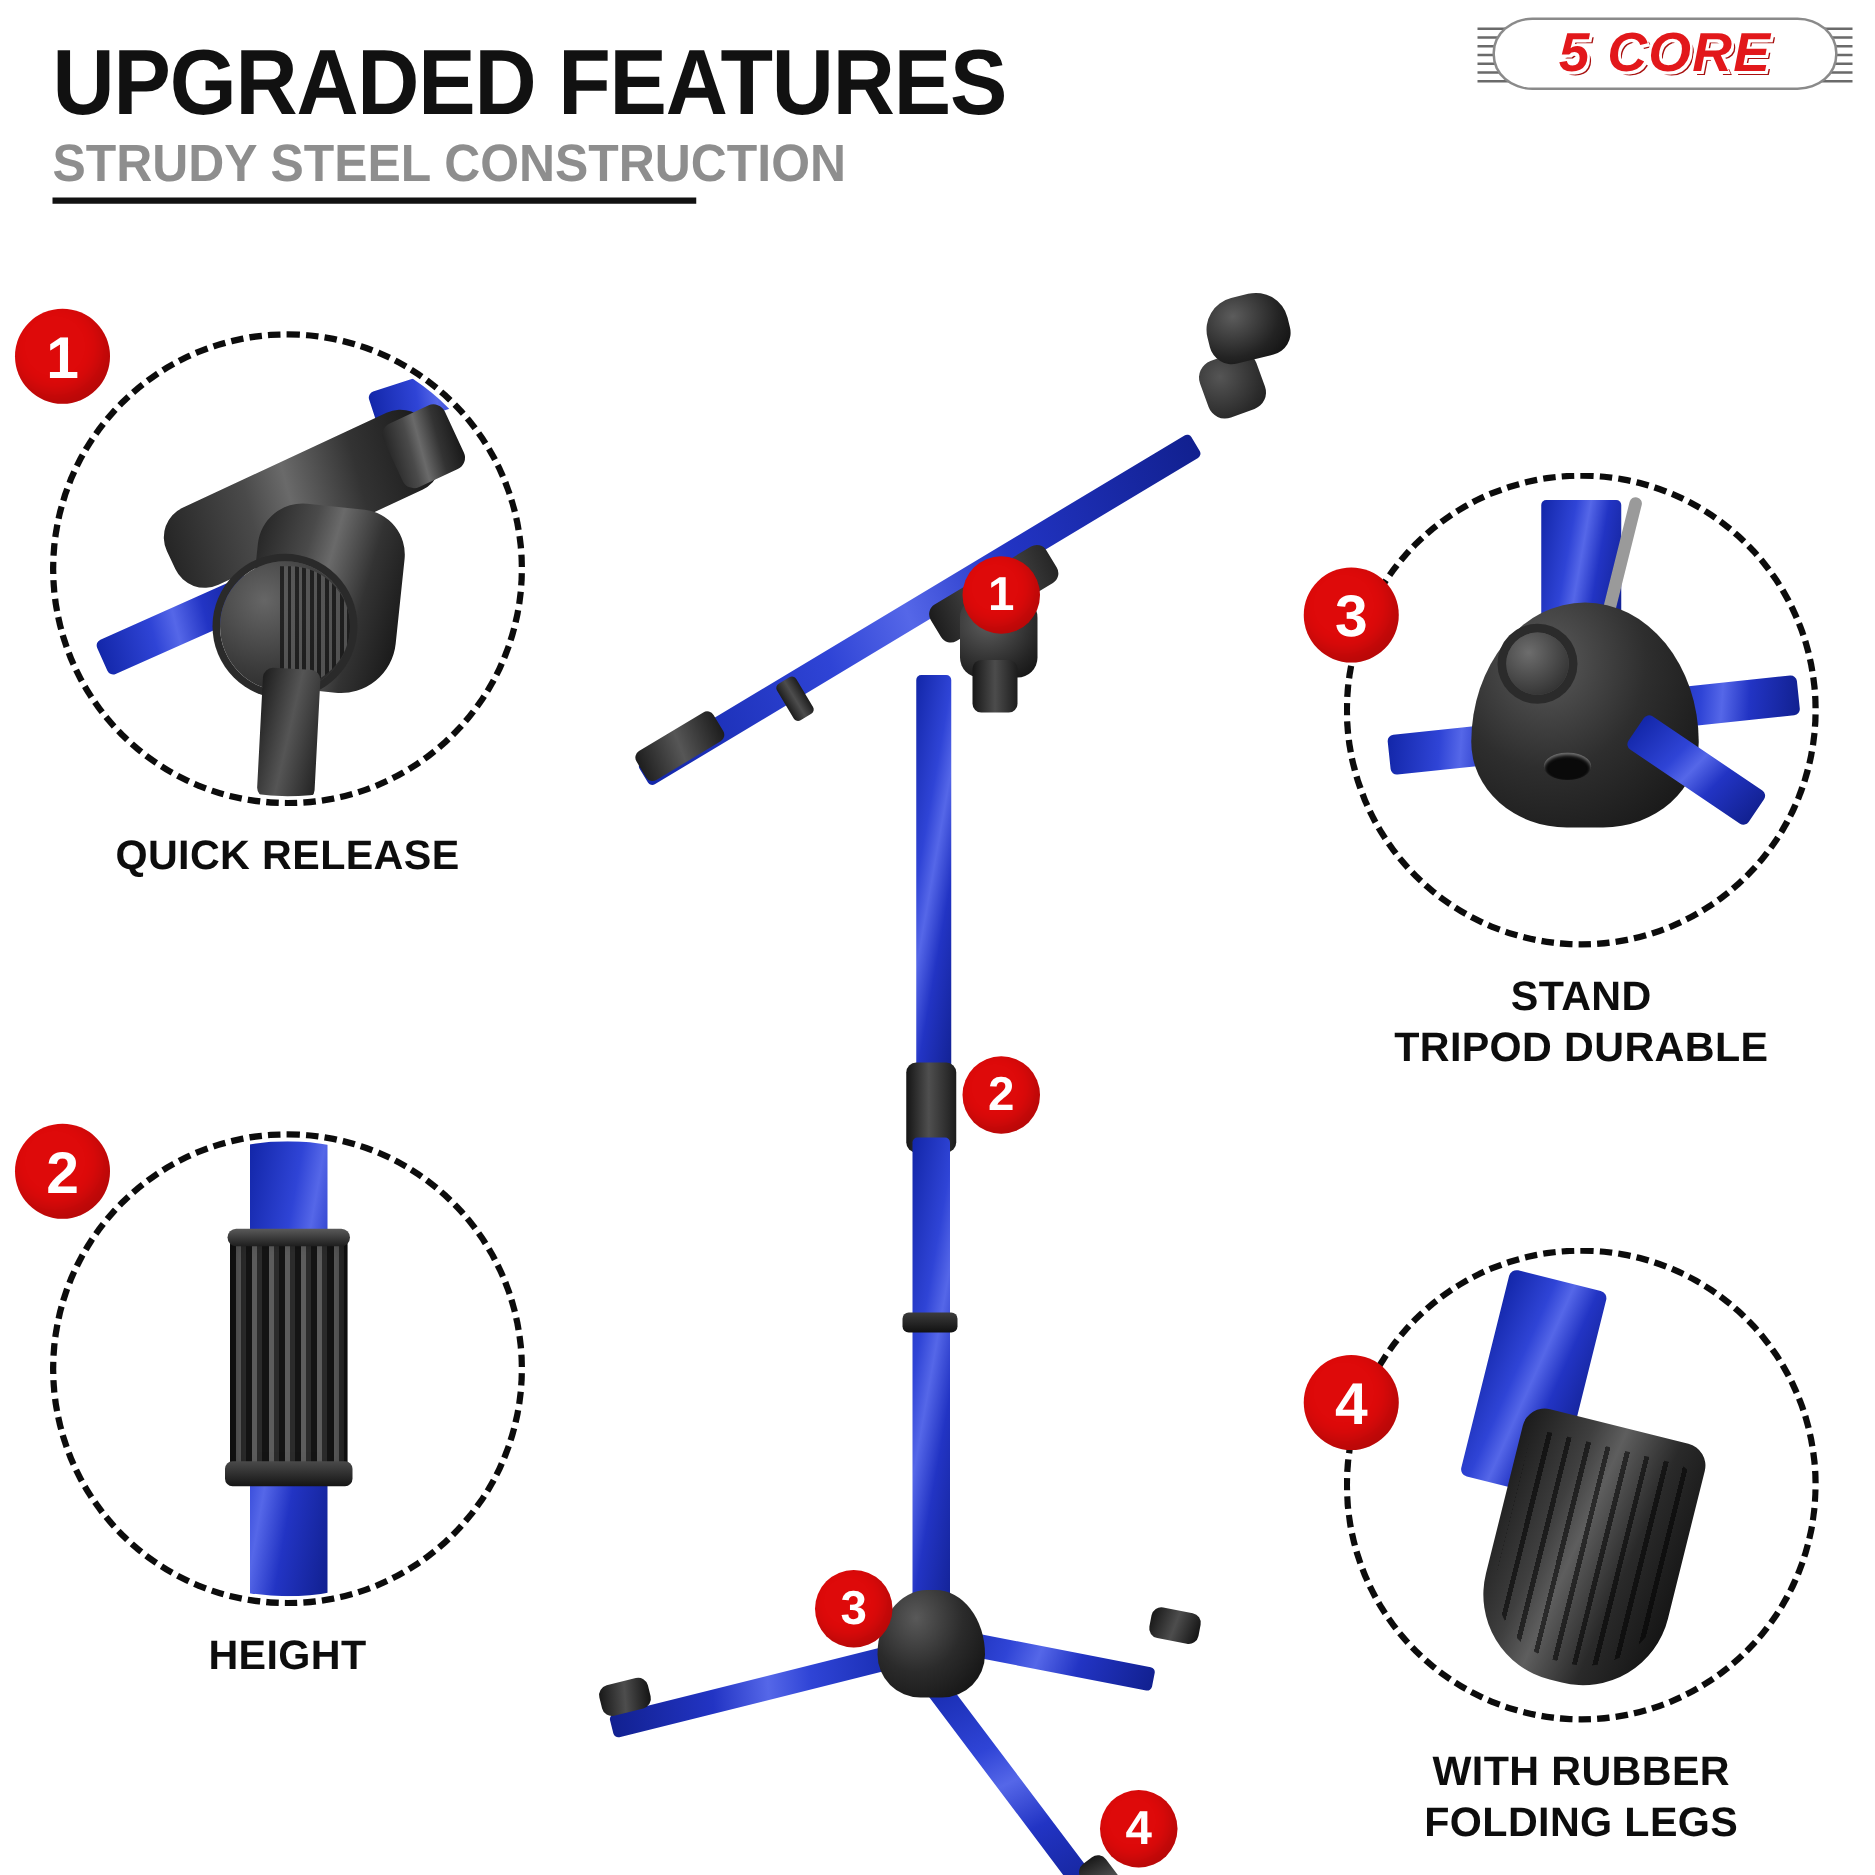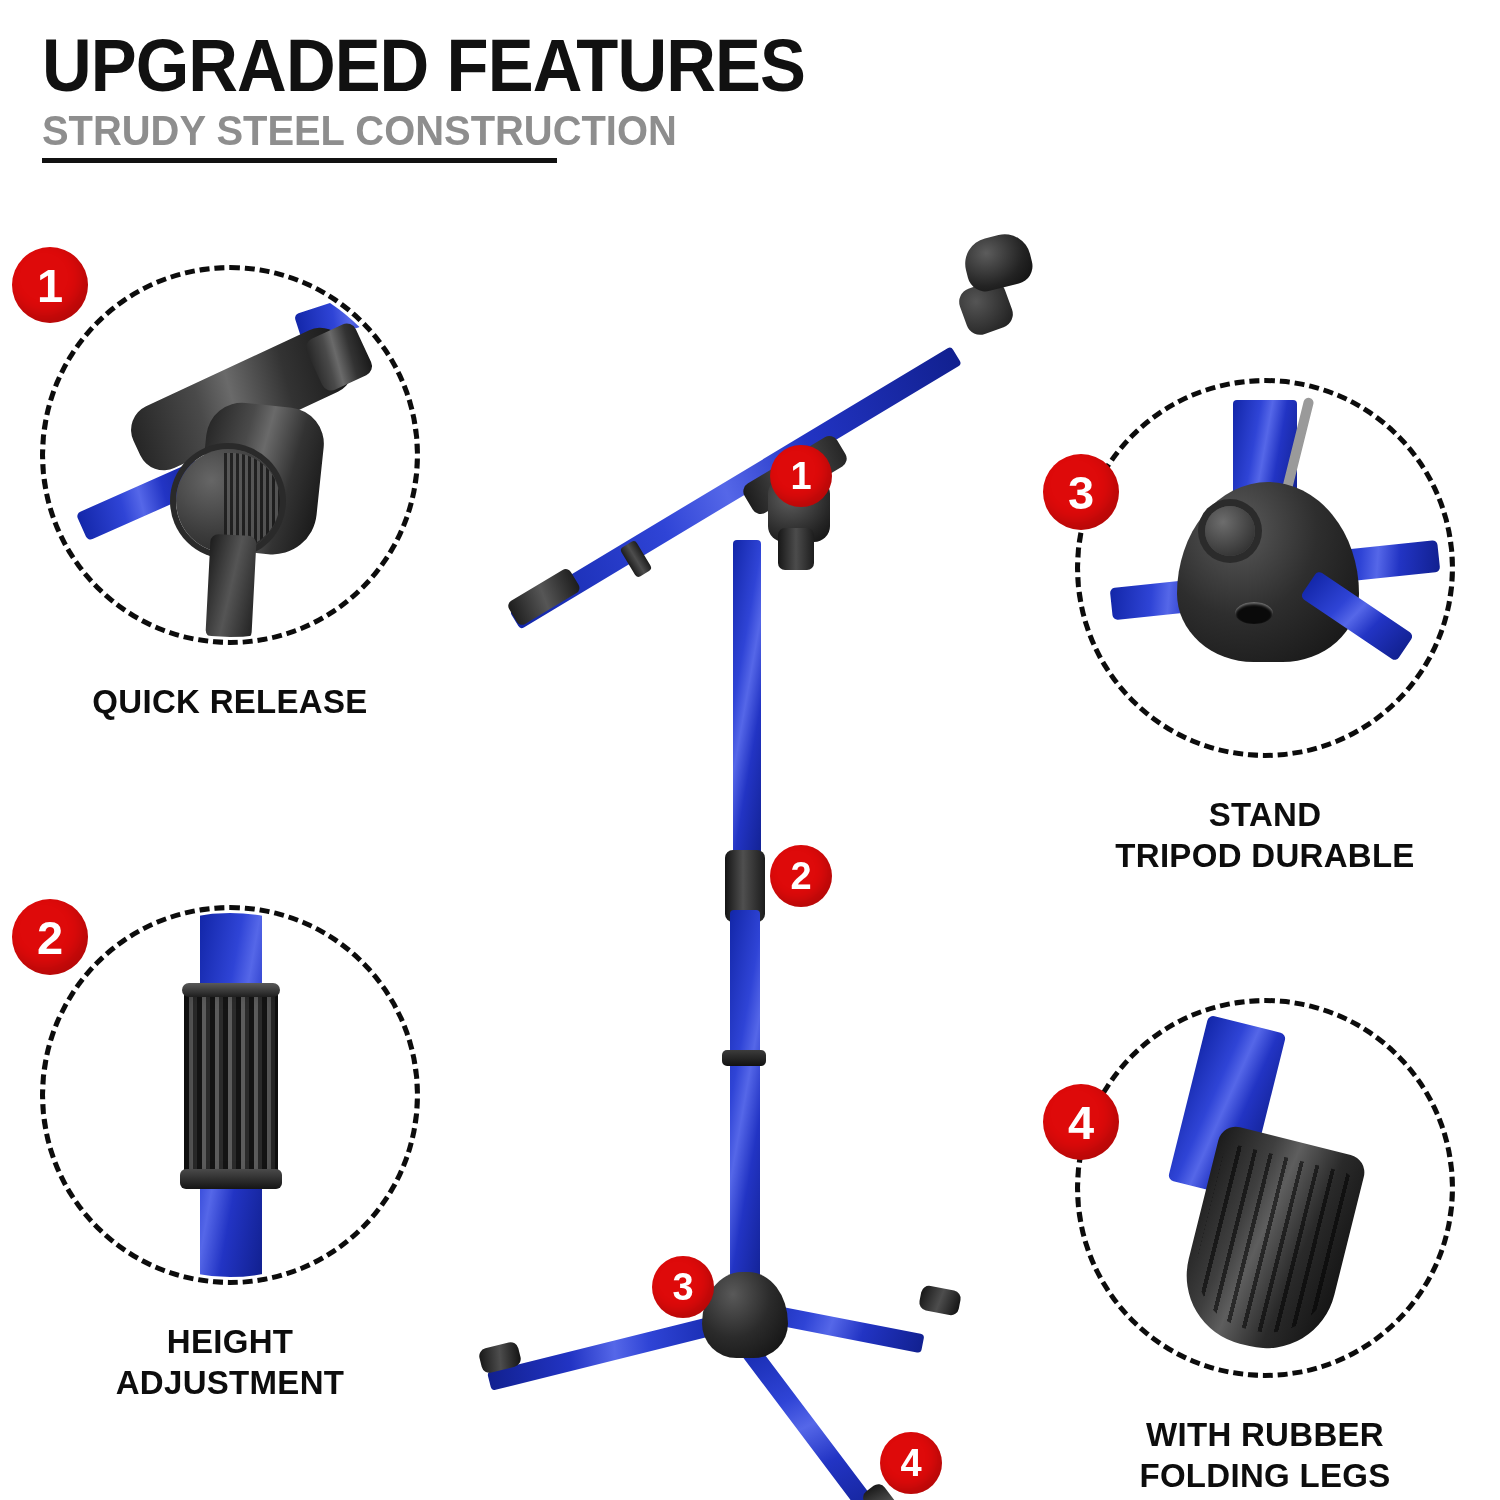--- a/index.html
+++ b/index.html
@@ -34,21 +34,21 @@
   .callout{position:absolute;width:420px;}
   .circle-wrap{position:relative;width:380px;height:380px;margin:0 auto;}
   .dashed-circle{position:absolute;left:0;top:0;width:380px;height:380px;
       border-radius:50%;border:5px dashed #0c0c0c;box-sizing:border-box;}
   .circle-art{position:absolute;left:8px;top:8px;width:364px;height:364px;
       border-radius:50%;overflow:hidden;}
   .badge{position:absolute;width:76px;height:76px;border-radius:50%;
       background:#de0a0a;color:#ffffff;font-size:47px;font-weight:bold;
       display:flex;align-items:center;justify-content:center;line-height:1;
       box-shadow:inset -6px -8px 14px rgba(0,0,0,.18);z-index:6;}
-  .callout-caption{margin-top:36px;text-align:center;font-size:33px;line-height:41px;
+  .callout-caption{margin-top:18px;text-align:center;font-size:33px;line-height:41px;
       font-weight:bold;color:#0d0d0d;letter-spacing:.3px;}
 
   #callout-1{left:20px;top:265px;}
   #callout-2{left:20px;top:905px;}
   #callout-3{left:1055px;top:378px;}
   #callout-4{left:1055px;top:998px;}
   #callout-1 .badge{left:-28px;top:-18px;}
   #callout-2 .badge{left:-28px;top:-6px;}
   #callout-3 .badge{left:-32px;top:76px;}
   #callout-4 .badge{left:-32px;top:86px;}
@@ -169,20 +169,33 @@
   #pin-4{left:880px;top:1432px;}
 </style>
 </head>
 <body>
 
 <div id="header">
   <div id="page-title">UPGRADED FEATURES</div>
   <div id="page-subtitle">STRUDY STEEL CONSTRUCTION</div>
   <div id="title-rule"></div>
 
+  <div id="brand-logo">
+    <div class="logo-stripes">
+      <div class="ln" style="top:0px"></div>
+      <div class="ln" style="top:7px"></div>
+      <div class="ln" style="top:14px"></div>
+      <div class="ln" style="top:21px"></div>
+      <div class="ln" style="top:28px"></div>
+      <div class="ln" style="top:35px"></div>
+      <div class="ln" style="top:42px"></div>
+    </div>
+    <div class="logo-plate"></div>
+    <div class="logo-text">5 CORE</div>
+  </div>
 </div>
 
 <div class="callout" id="callout-1">
   <div class="circle-wrap">
     <div class="circle-art">
       <div id="c1-tube-l" class="blue"></div>
       <div id="c1-tube-r" class="blue"></div>
       <div id="c1-body" class="blk"></div>
       <div id="c1-cap" class="blk"></div>
       <div id="c1-yoke" class="blk"></div>
@@ -204,21 +217,20 @@
       <div id="c2-pipe" class="blue"></div>
       <div id="c2-collar"></div>
       <div id="c2-collar-top"></div>
       <div id="c2-collar-bot"></div>
     </div>
     <div class="dashed-circle"></div>
     <div class="badge">2</div>
   </div>
   <div class="callout-caption">
     <div>HEIGHT</div>
-    <div>ADJUSTMENT</div>
   </div>
 </div>
 
 <div class="callout" id="callout-3">
   <div class="circle-wrap">
     <div class="circle-art">
       <div id="c3-pole" class="blue"></div>
       <div id="c3-cable"></div>
       <div id="c3-leg-l" class="blue"></div>
       <div id="c3-leg-r" class="blue"></div>

